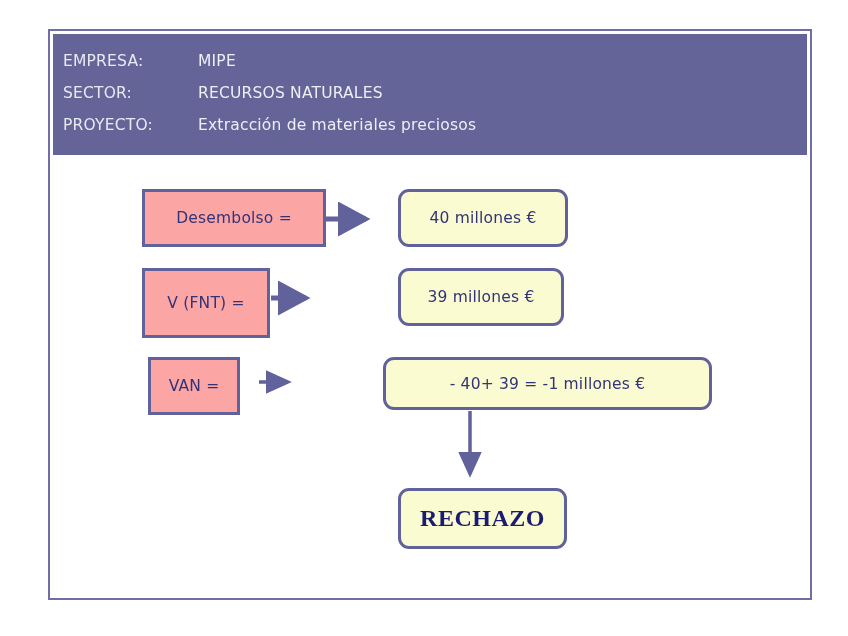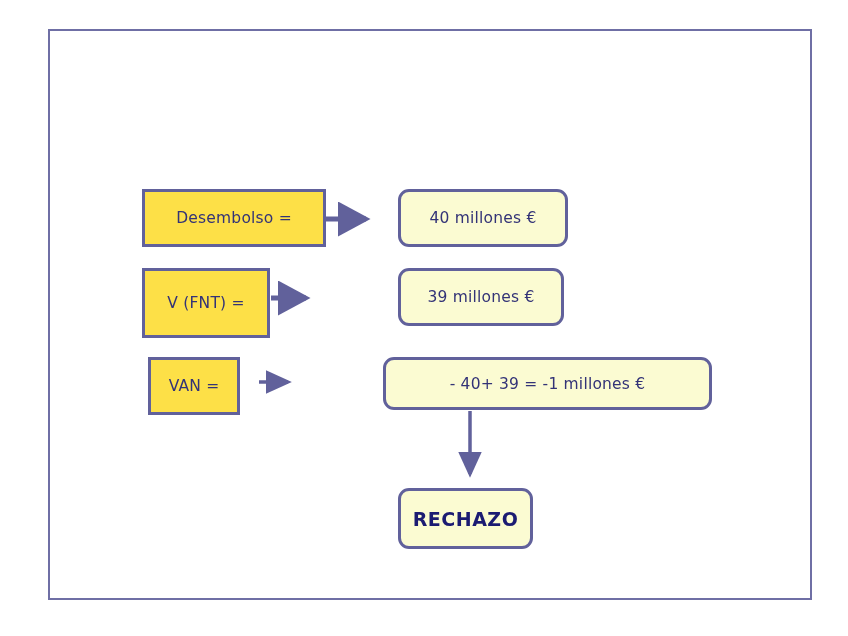--- a/index.html
+++ b/index.html
@@ -83,58 +83,69 @@
     border: 3px solid #61619b;
     display: flex;
     align-items: center;
     justify-content: center;
     text-align: center;
     color: #333377;
     font-size: 15.5px;
     letter-spacing: 0.2px;
   }
   .node.white {
-    background: #fde047;
+    background: #fca5a5;
   }
   .node.yellow {
     background: #fbfbd2;
     border-radius: 11px;
   }
   .node .node-text {
     display: block;
     padding: 0 6px;
   }
 
   .node-desembolso { left: 142px; top: 189px; width: 184px; height: 58px; }
   .node-vfnt       { left: 142px; top: 268px; width: 128px; height: 70px; }
   .node-van        { left: 148px; top: 357px; width: 92px; height: 58px; }
 
   .node-val1       { left: 398px; top: 189px; width: 170px; height: 58px; }
   .node-val2       { left: 398px; top: 268px; width: 166px; height: 58px; }
   .node-val3       { left: 383px; top: 357px; width: 329px; height: 53px; }
-  .node-rechazo    { left: 398px; top: 488px; width: 135px; height: 61px;
-                     font-weight: bold; color: #1b1b72; font-size: 19px;
-                     letter-spacing: 0.5px; }
+  .node-rechazo    { left: 398px; top: 488px; width: 169px; height: 61px;
+                     font-weight: bold; color: #1b1b72; font-size: 24px;
+                     letter-spacing: 0.5px; font-family: Liberation Serif, serif; }
 
   
   .arrow-layer {
     position: absolute;
     left: 0; top: 0;
     width: 848px; height: 636px;
     pointer-events: none;
   }
 </style>
 </head>
 <body>
 
 <div id="canvas">
 
   <div class="outer-frame"></div>
   <div class="outer-frame-inner"></div>
 
+  <div class="header-band">
+    <div class="header-row">
+      <span class="header-label">EMPRESA:</span><span class="header-value">MIPE</span>
+    </div>
+    <div class="header-row">
+      <span class="header-label">SECTOR:</span><span class="header-value">RECURSOS NATURALES</span>
+    </div>
+    <div class="header-row">
+      <span class="header-label">PROYECTO:</span><span class="header-value">Extracción de materiales preciosos</span>
+    </div>
+  </div>
 
   <div class="node white node-desembolso">
     <span class="node-text">Desembolso =</span>
   </div>
   <div class="node white node-vfnt">
     <span class="node-text">V (FNT) =</span>
   </div>
   <div class="node white node-van">
     <span class="node-text">VAN =</span>
   </div>

